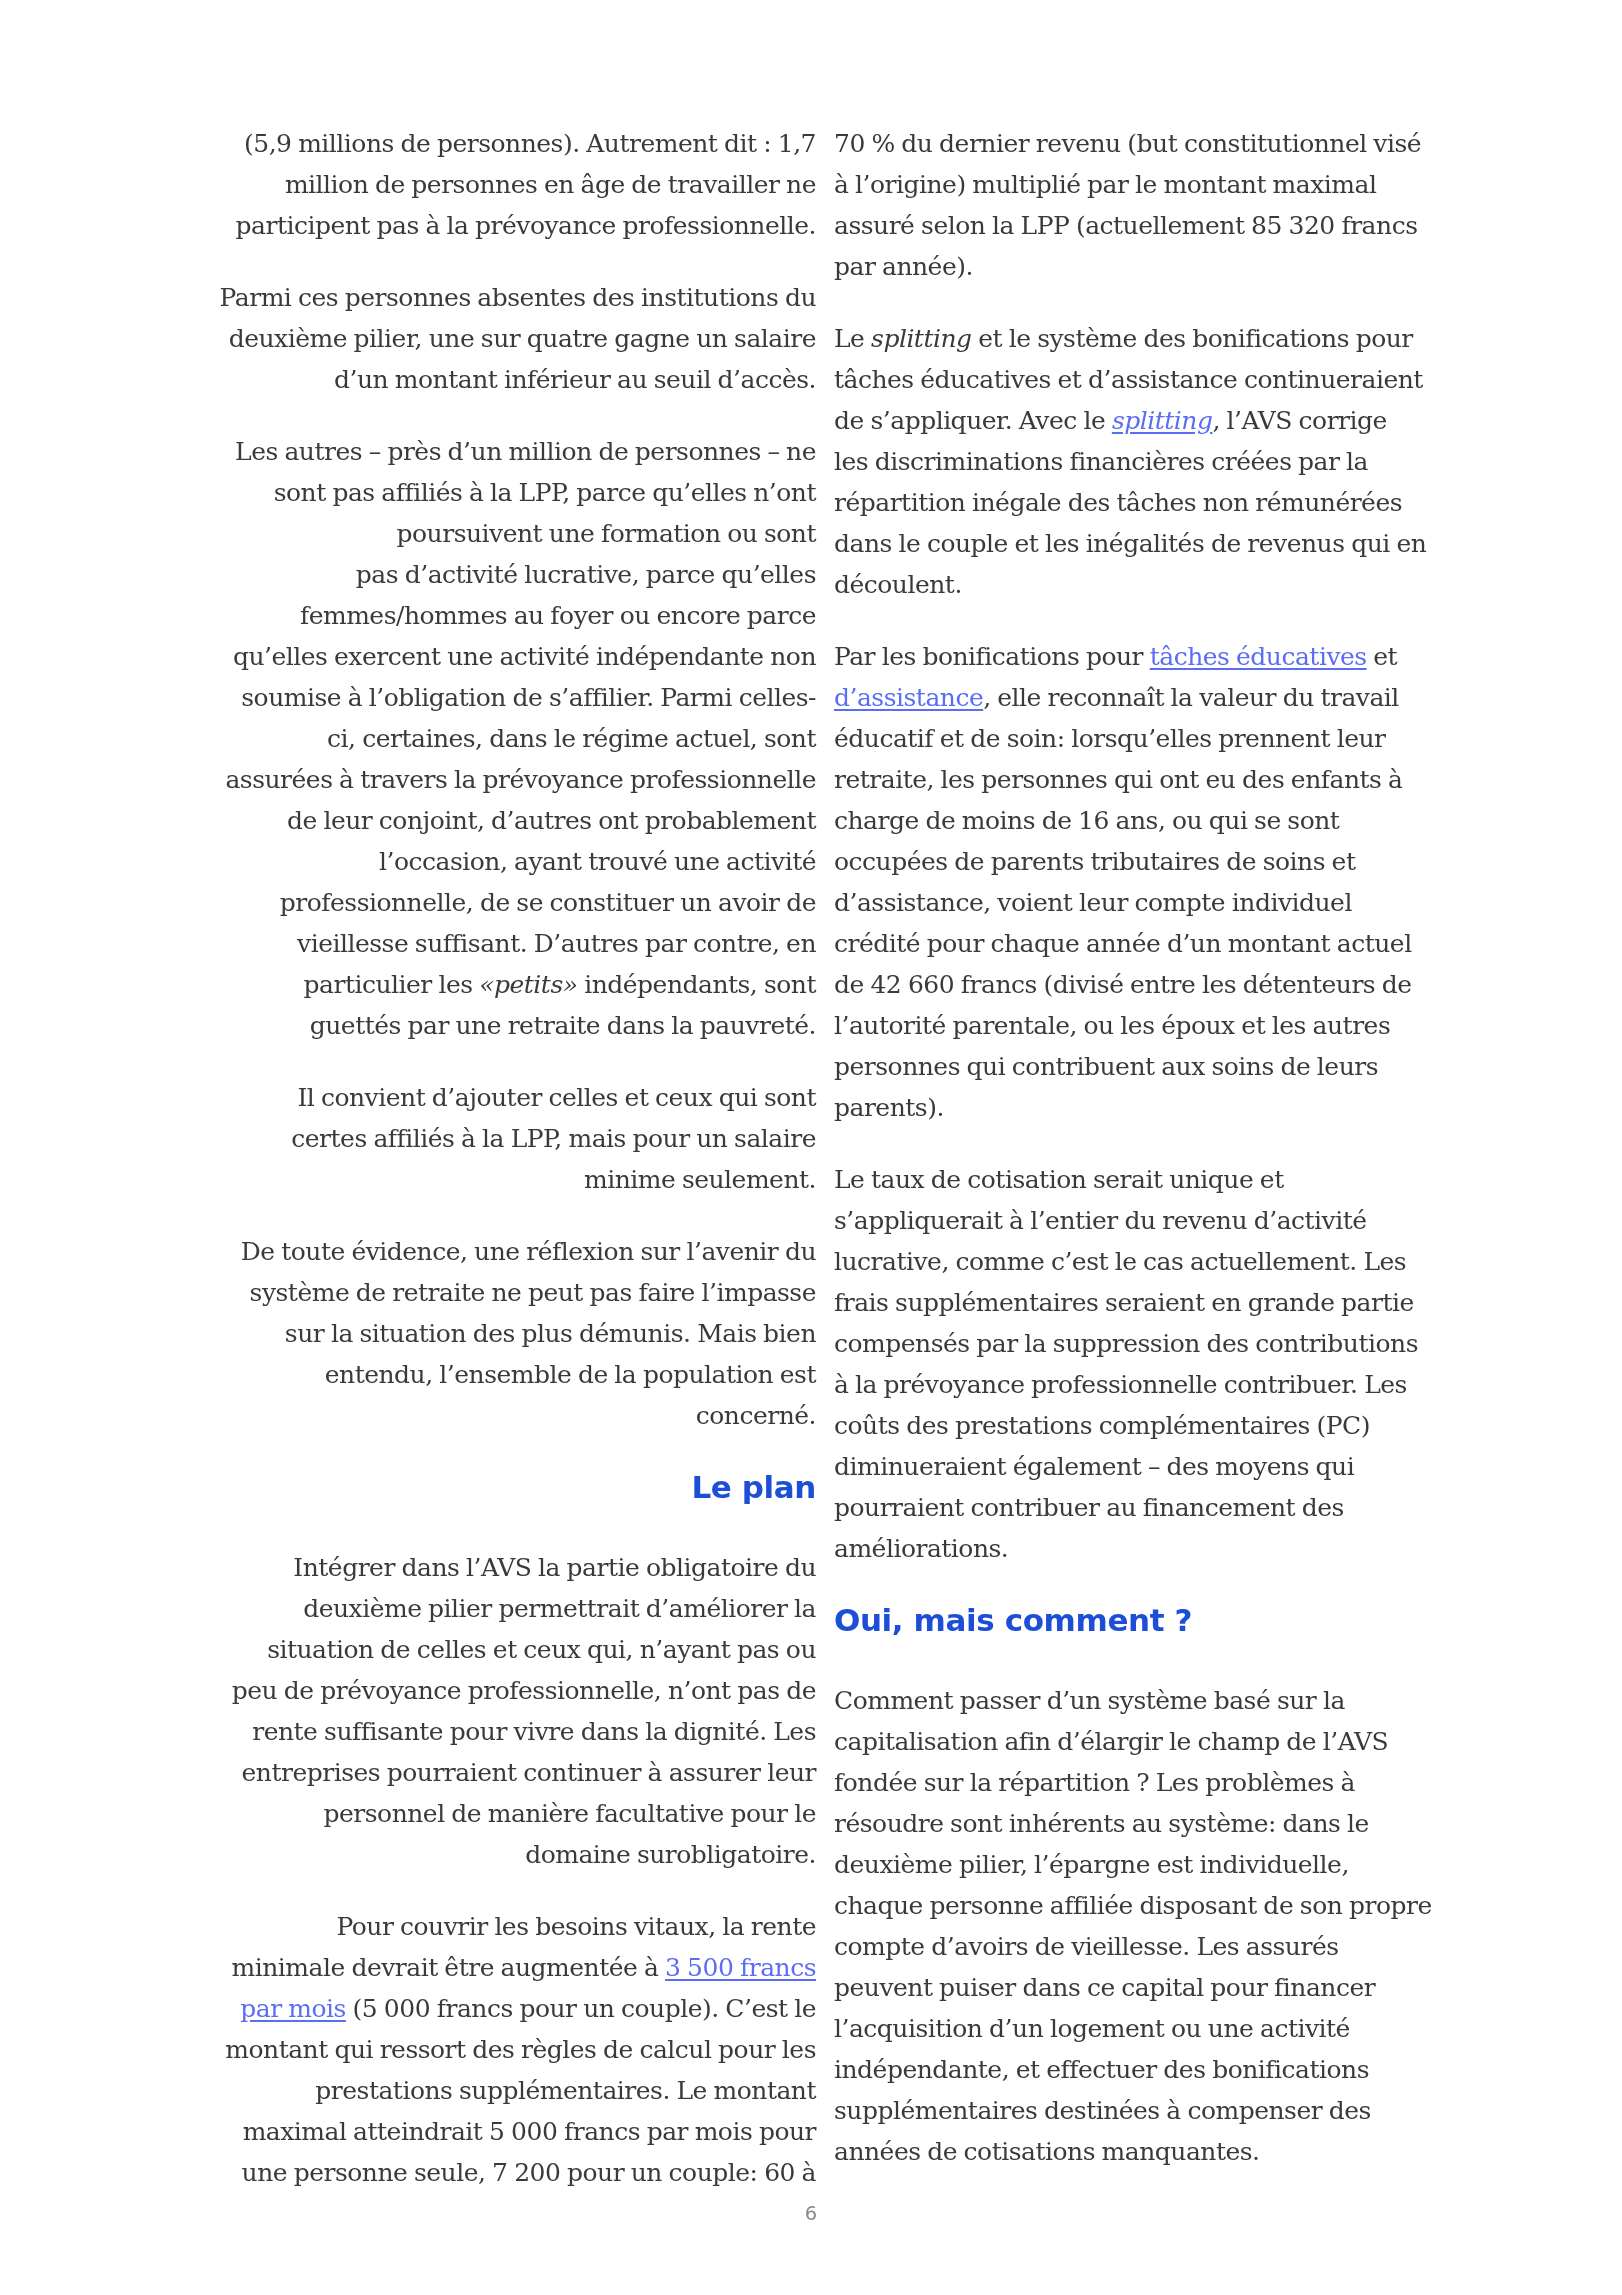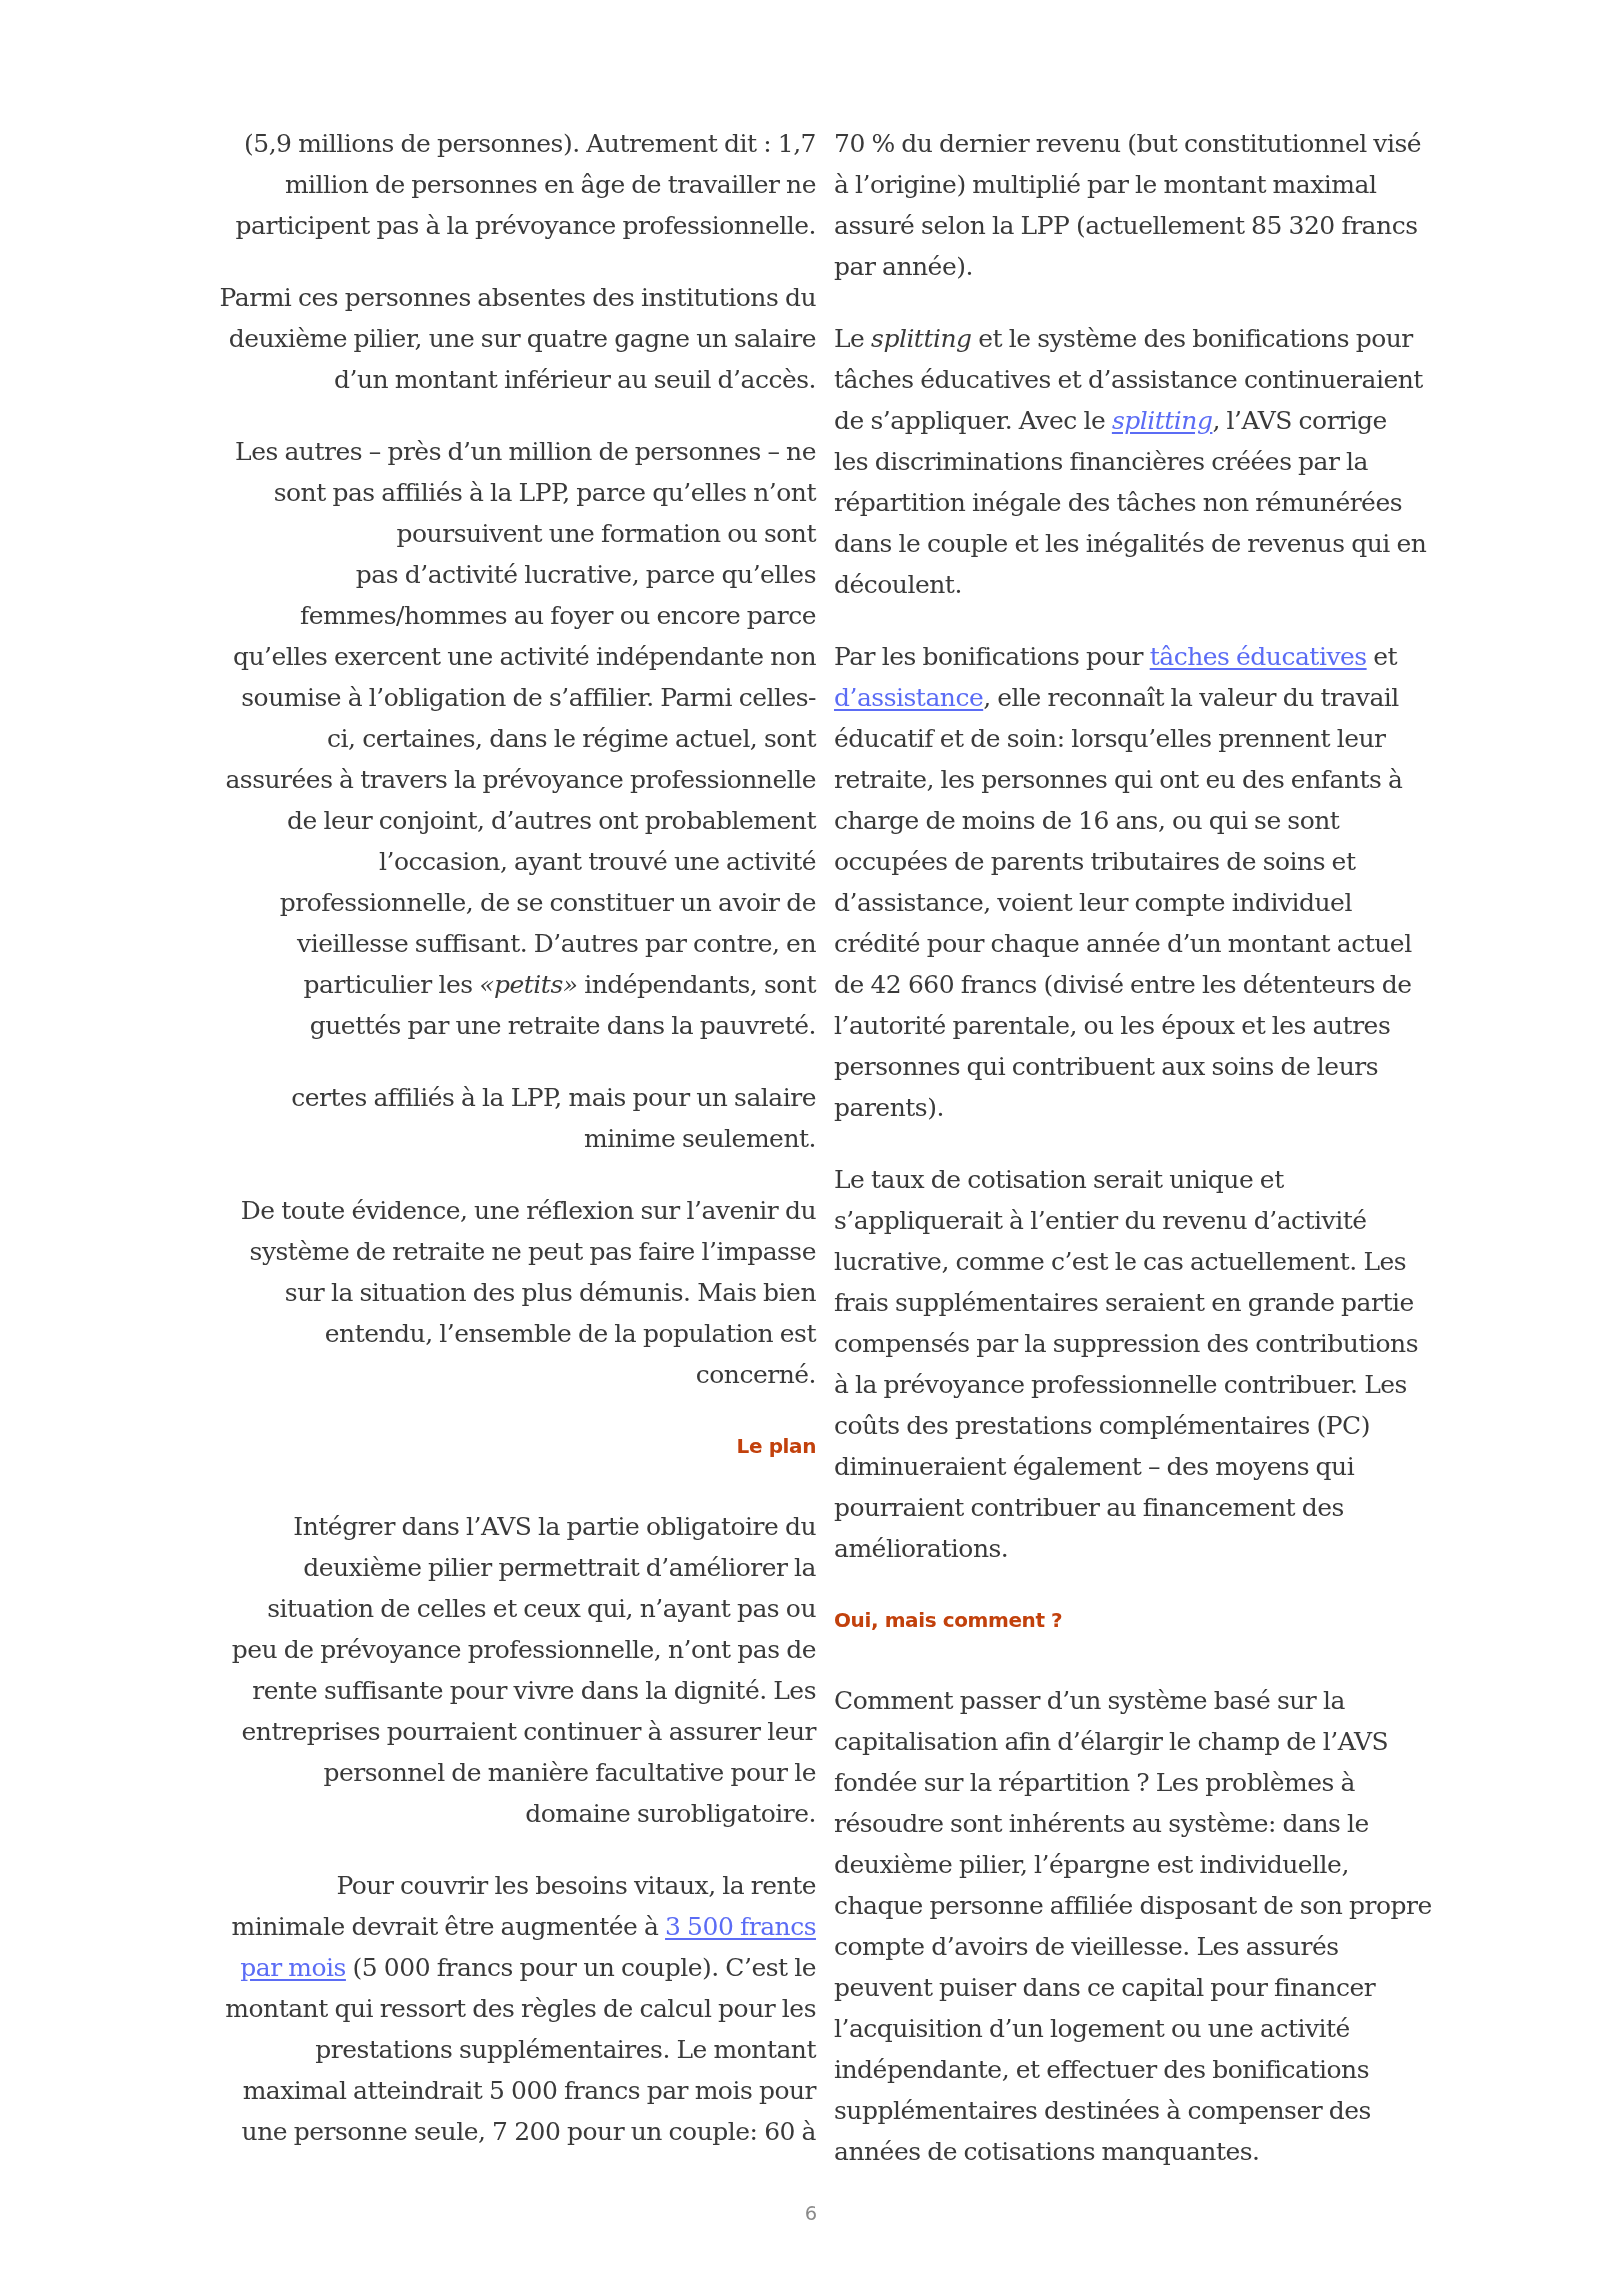--- a/index.html
+++ b/index.html
@@ -16,23 +16,23 @@
     margin: 0 0 31px 0;
     letter-spacing: -0.5px;
     word-spacing: -0.8px;
   }
   .para .line { display: block; white-space: nowrap; }
   .para em { font-style: italic; margin-top: 40px; }
   .link { color: #5b6cf5; text-decoration: underline; text-underline-offset: 3.2px; cursor: pointer; }
   .heading {
     font-family: "DejaVu Sans", "Liberation Sans", sans-serif;
     font-weight: bold;
-    font-size: 20px;
+    font-size: 31px;
     line-height: 41px;
-    color: #c2410c;
+    color: #1d4ed8;
     margin: 14.6px 0 39px 0;
     letter-spacing: -0.4px;
   }
   .page-number {
     position: absolute; top: 2202px; left: 0; width: 1622px; text-align: center;
     font-family: "DejaVu Sans", "Liberation Sans", sans-serif; font-size: 19.5px; color: #8a8a8a;
   }
 </style>
 </head>
 <body>
@@ -65,20 +65,21 @@
       <span class="line">assurées à travers la prévoyance professionnelle</span>
       <span class="line">de leur conjoint, d’autres ont probablement</span>
       <span class="line">l’occasion, ayant trouvé une activité</span>
       <span class="line">professionnelle, de se constituer un avoir de</span>
       <span class="line">vieillesse suffisant. D’autres par contre, en</span>
       <span class="line"><span>particulier les </span><em>«petits»</em><span> indépendants, sont</span></span>
       <span class="line">guettés par une retraite dans la pauvreté.</span>
     </p>
 
     <p class="para">
+      <span class="line">Il convient d’ajouter celles et ceux qui sont</span>
       <span class="line">certes affiliés à la LPP, mais pour un salaire</span>
       <span class="line">minime seulement.</span>
     </p>
 
     <p class="para">
       <span class="line">De toute évidence, une réflexion sur l’avenir du</span>
       <span class="line">système de retraite ne peut pas faire l’impasse</span>
       <span class="line">sur la situation des plus démunis. Mais bien</span>
       <span class="line">entendu, l’ensemble de la population est</span>
       <span class="line">concerné.</span>

